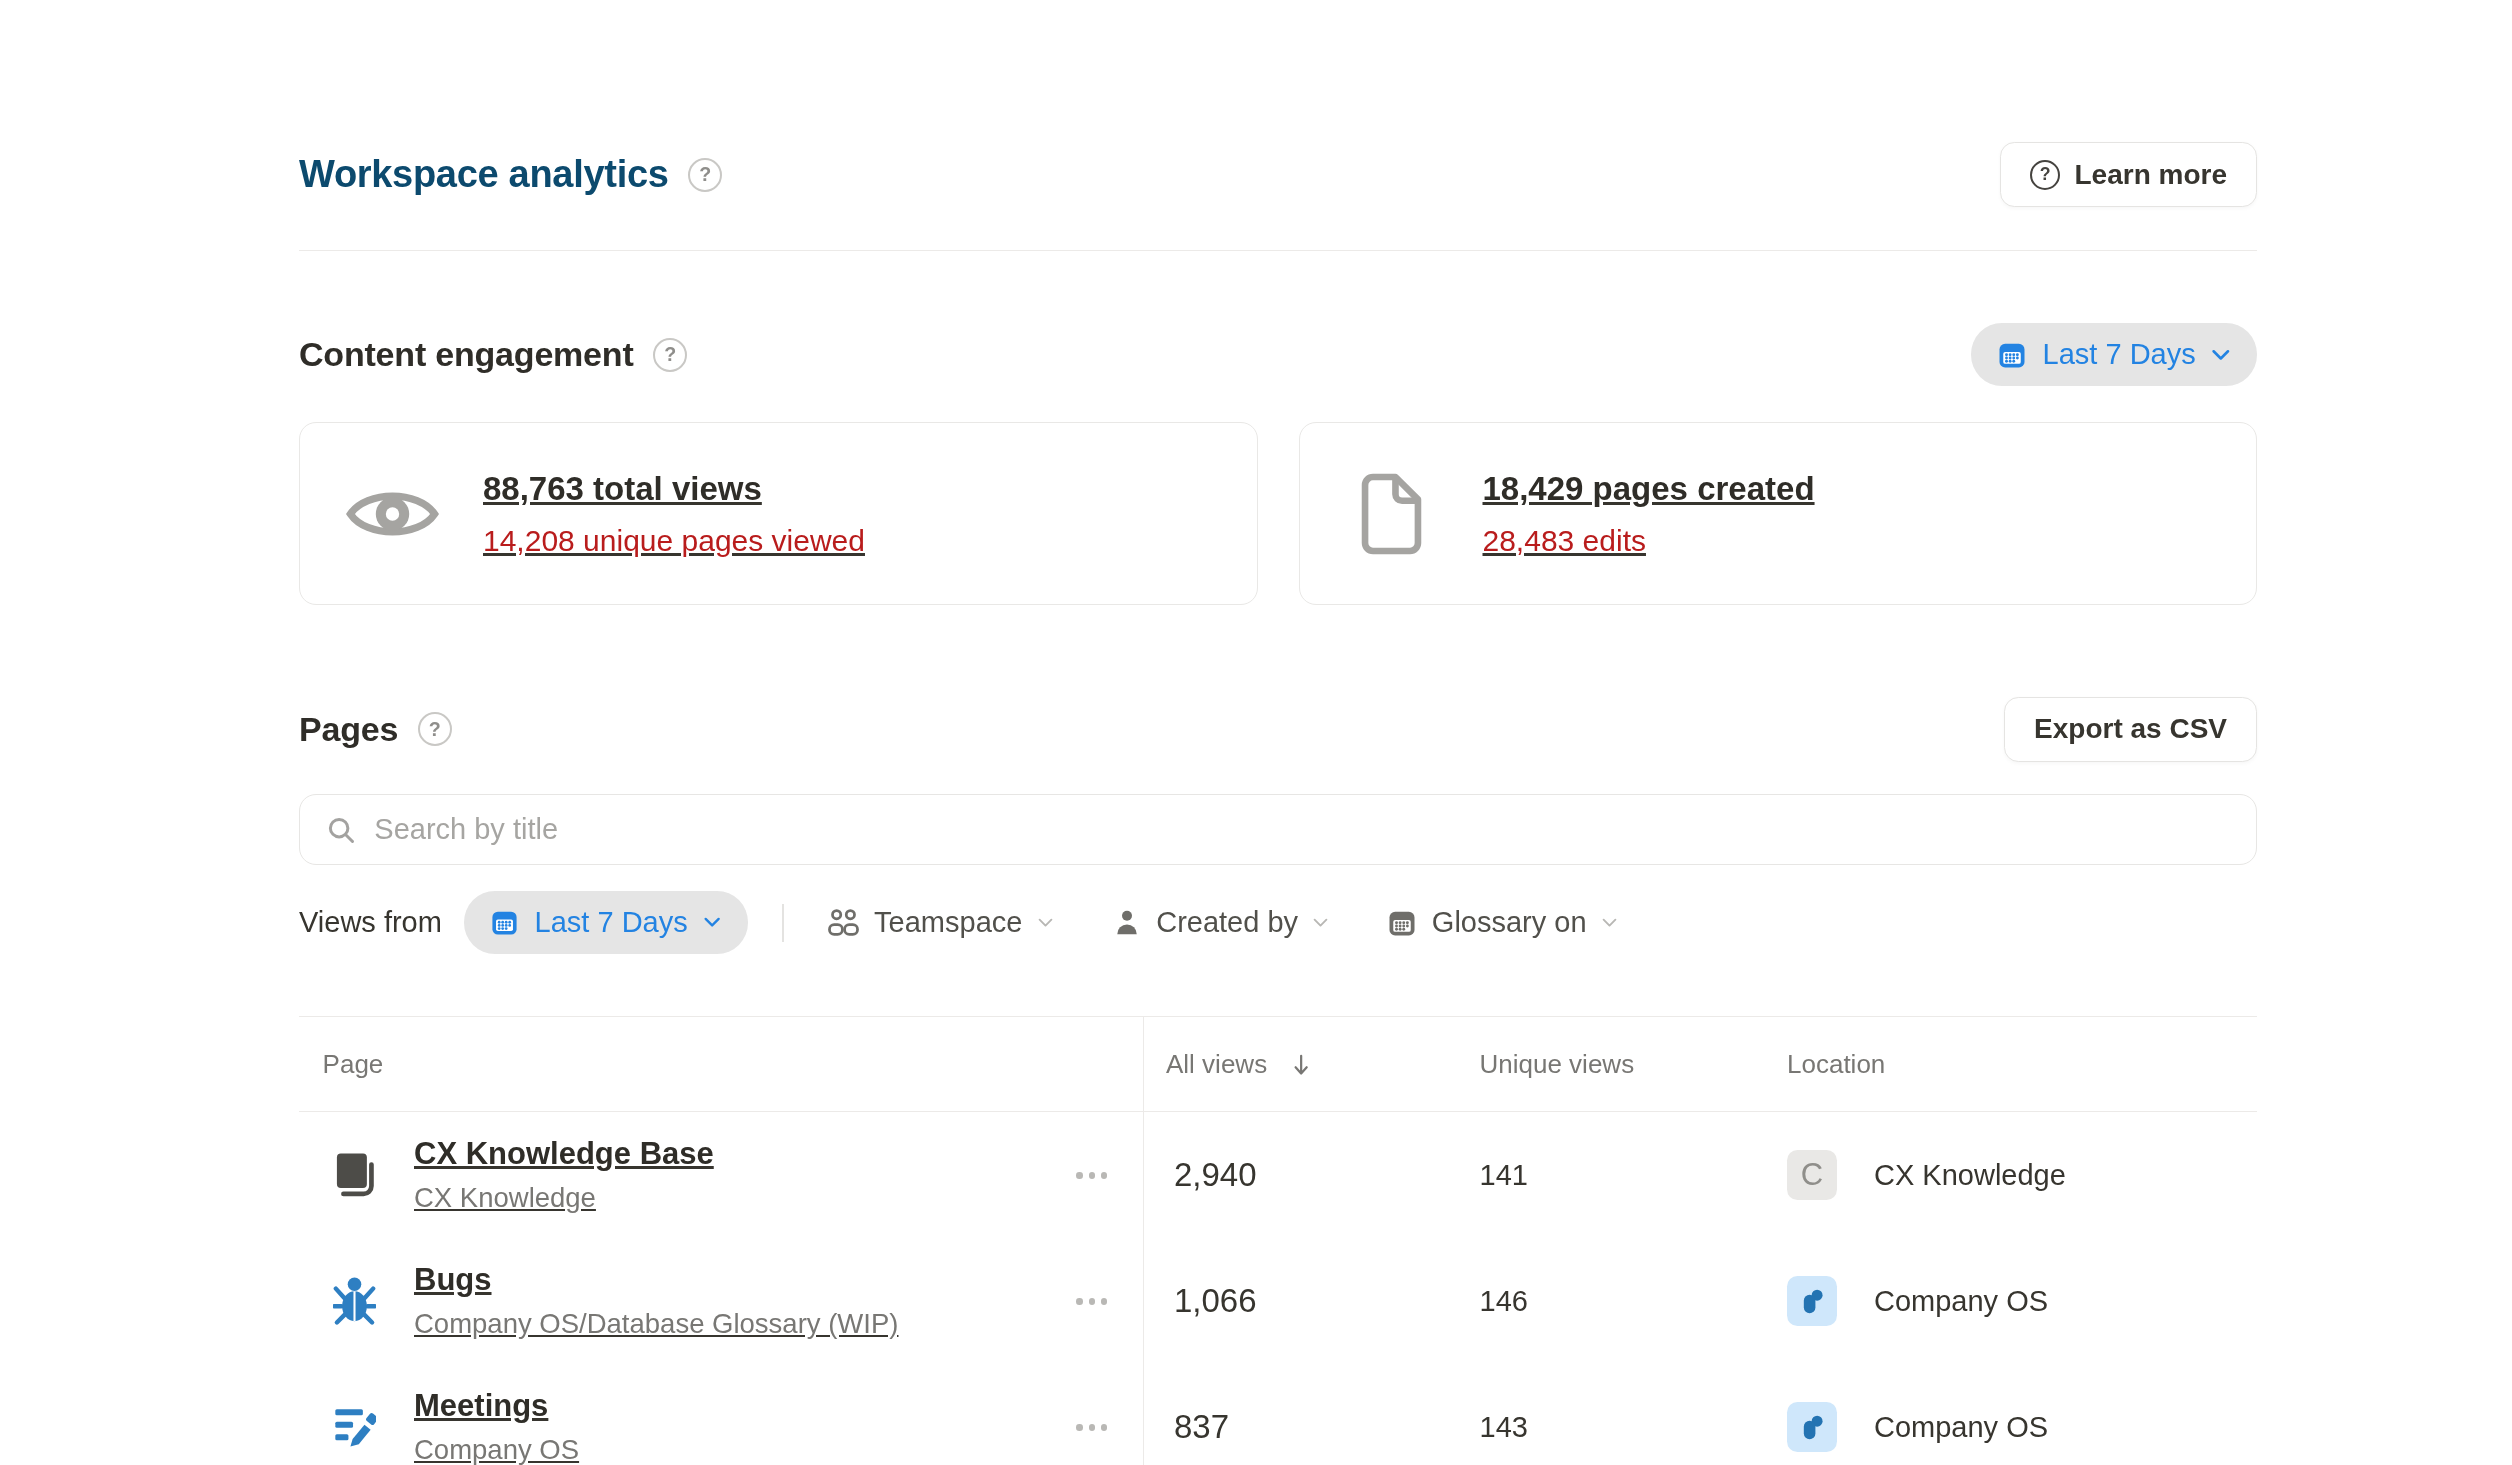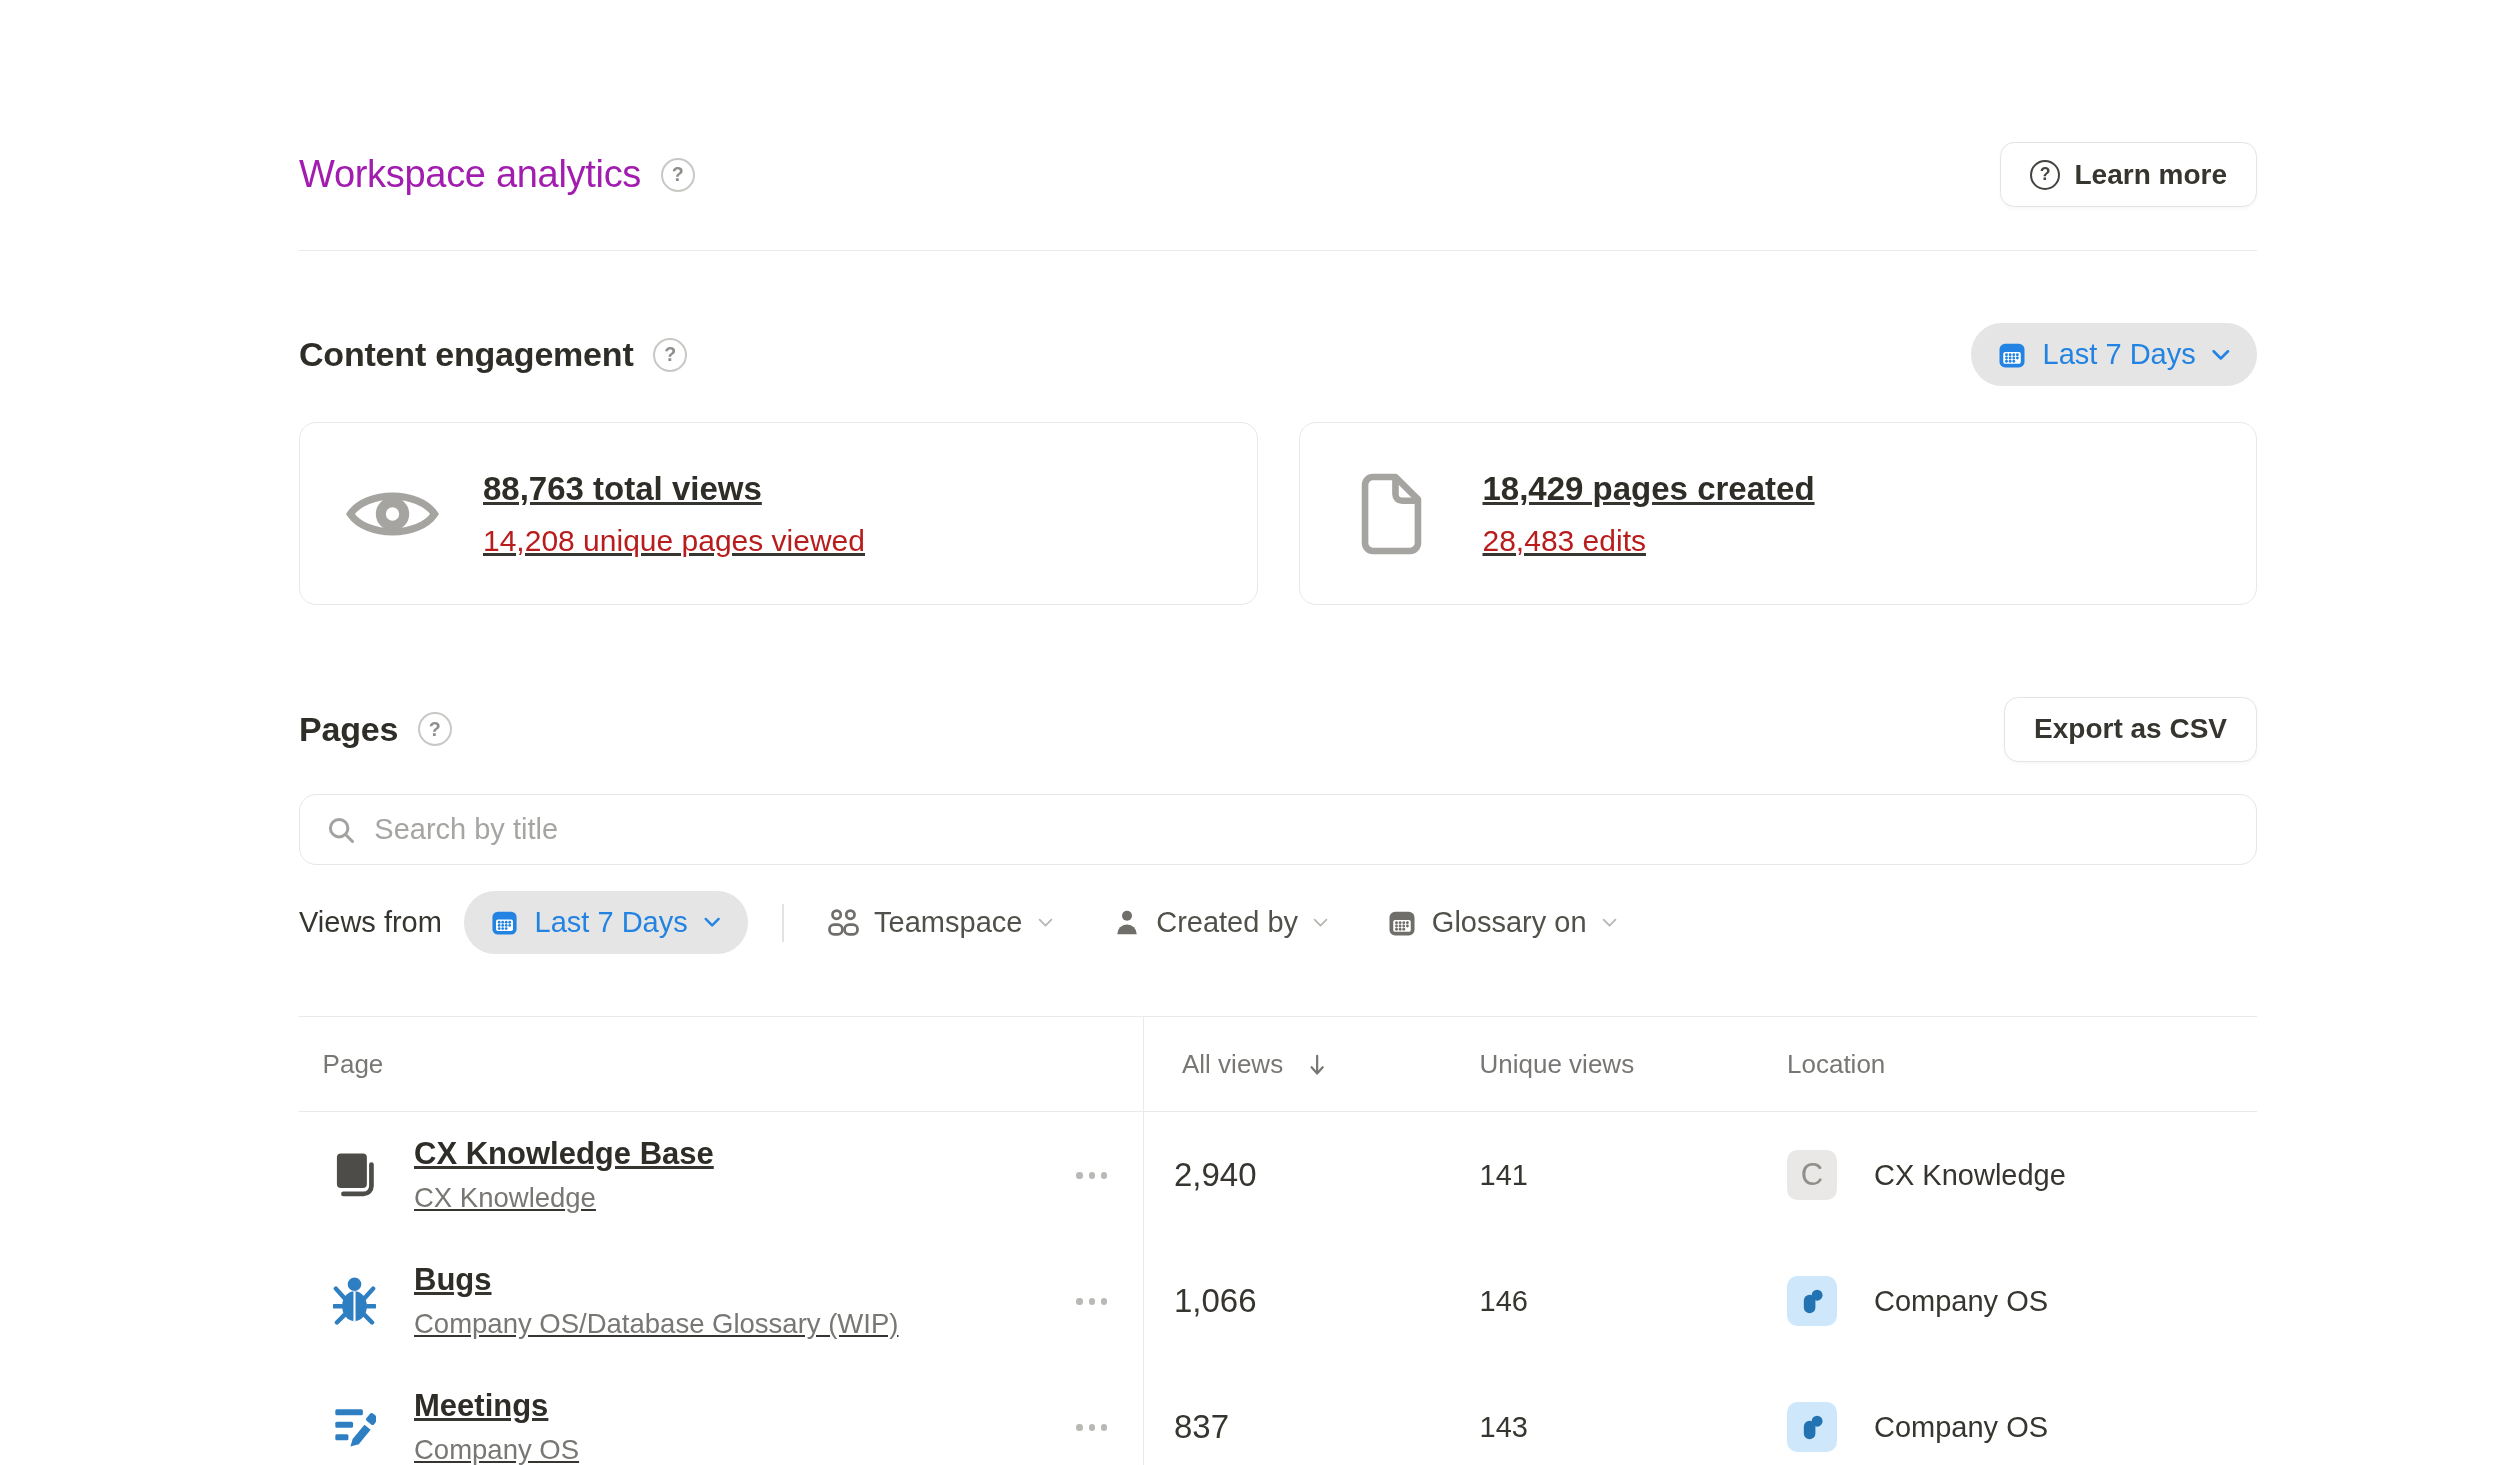--- a/index.html
+++ b/index.html
@@ -3,21 +3,21 @@
 <meta charset="utf-8">
 <style>
   * { margin:0; padding:0; box-sizing:border-box; }
   html,body { width:2512px; height:1465px; overflow:hidden; background:#ffffff;
     font-family:"Liberation Sans","DejaVu Sans",sans-serif; color:#37352f; }
   .content { margin-left:299px; width:1958px; }
 
   .row-between { display:flex; align-items:center; justify-content:space-between; }
   .row-left { display:flex; align-items:center; }
 
-  .h1 { font-size:38px; font-weight:400; letter-spacing:-0.3px; color:#a21caf; }
+  .h1 { font-size:38px; font-weight:700; letter-spacing:-0.3px; color:#0c4a6e; }
   .h2 { font-size:34px; font-weight:700; letter-spacing:-0.2px; color:#2f2d28; }
 
   .help { width:34px; height:34px; border:2px solid #c9c8c5; border-radius:50%;
     color:#8f8e8b; font-size:19.6px; font-weight:700; display:flex; align-items:center;
     justify-content:center; margin-left:19.6px; flex-shrink:0; }
 
   .header-row { margin-top:143px; height:63px; }
   .divider { margin-top:44px; height:1.3px; background:#eceae8; }
 
   .btn { display:inline-flex; align-items:center; gap:14.4px; height:65px; padding:0 29px;
@@ -52,21 +52,21 @@
   .filter { display:flex; align-items:center; gap:14.4px; font-size:29px; color:#51504b;
     margin-right:58px; cursor:pointer; white-space:nowrap; }
 
   .ptable { margin-top:62px; position:relative; }
   .ptable::before { content:''; position:absolute; left:844px; top:0; width:1.3px;
     height:478px; background:#eceae8; }
   .grid-cols { display:grid; grid-template-columns:844px 326px 318px auto; align-items:center; }
   .thead { height:96px; border-top:1.3px solid #eceae8; border-bottom:1.3px solid #eceae8;
     color:#787774; font-size:26px; }
   .th-page { padding-left:23.6px; }
-  .th-views { padding-left:39px; display:flex; align-items:center; gap:25px; }
+  .th-views { padding-left:23px; display:flex; align-items:center; gap:25px; }
   .th-unique { padding-left:10.5px; }
   .trow { height:126px; }
   .cell-page { display:flex; align-items:center; height:100%; }
   .page-icon { width:43px; margin-left:34px; margin-right:38px; flex-shrink:0;
     display:flex; justify-content:center; }
   .page-text { flex:1; min-width:0;text-decoration:underline; }
   .page-title { font-size:31px; font-weight:600; color:#2f2d28; }
   .page-sub { font-size:27.5px; color:#787774; margin-top:9.8px; white-space:nowrap; }
   .dots { display:flex; gap:5.9px; margin-right:33px; cursor:pointer; padding:6.5px 2.6px; }
   .dot { width:6.5px; height:6.5px; border-radius:50%; background:#b9b8b5; }

